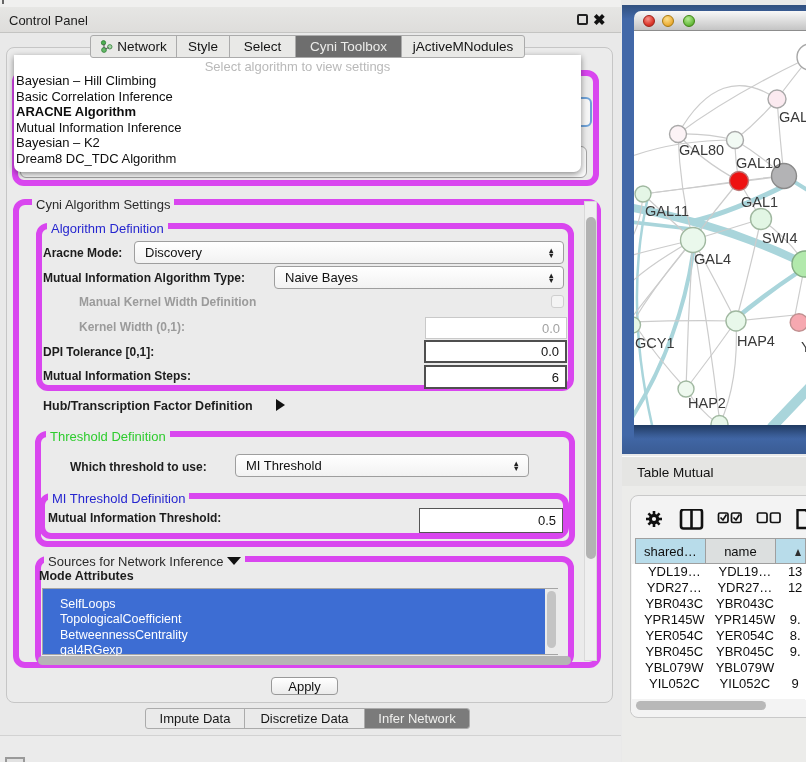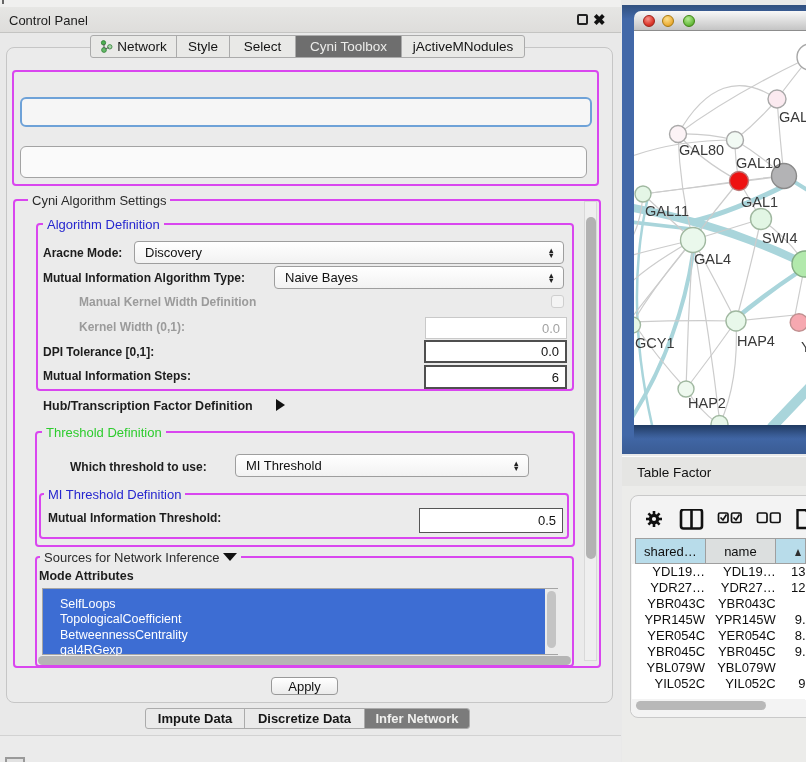--- a/index.html
+++ b/index.html
@@ -20,21 +20,21 @@
   border:1px solid #ababab; border-radius:3px; display:flex; align-items:center; overflow:hidden; }
 #tabbar .tab { height:100%; display:flex; align-items:center; justify-content:center;
   font-size:13.5px; font-weight:500; color:#141414; border-right:1px solid #ababab; white-space:nowrap; }
 #tabbar .tab.sel { background:#6e6e6e; color:#ececea; }
 
 
 #outerpanel { left:6px; top:47px; width:607px; height:656px; background:#ebebeb;
   border:1px solid #c6c6c6; border-radius:8px; }
 
 
-.group { position:absolute; border:2px solid #d946ef; border-radius:4px;padding-left:32px; }
+.group { position:absolute; border:6px solid #d946ef; border-radius:12px;padding-left:32px; }
 .gtitle { position:absolute; top:-8px; left:13px; background:#ebebeb; padding:0 4px;
   font-size:13px; color:#2b2b2b; white-space:nowrap; }
 .gtitle.blue { color:#2626cf; }
 .gtitle.green { color:#2ecc2e; }
 
 .lbl { position:absolute; font-size:12px; font-weight:bold; color:#1d1d1d; white-space:nowrap; }
 .lbl.dis { color:#9b9b9b;padding-left:36px; }
 
 .combo { position:absolute; background:linear-gradient(#ffffff,#f2f2f2);
   border:1px solid #9e9e9e; border-radius:4px; font-size:13px; color:#111;
@@ -65,21 +65,21 @@
 #setsb-thumb { left:586px; top:217px; width:10px; height:342px; background:#b2b2b2; border-radius:5px; }
 #hsb-thumb { left:38px; top:656px; width:533px; height:9px; background:#b5b5b5; border-radius:4.5px; }
 
 
 #applybtn { left:271px; top:677px; width:67px; height:18px; background:linear-gradient(#ffffff,#ebebeb);
   border:1px solid #999; border-radius:4px; font-size:13px; font-weight:500; color:#111;
   display:flex; align-items:center; justify-content:center; }
 #btabs { left:145px; top:708px; height:21px; display:flex; align-items:center;
   background:#eaeaea; border:1px solid #ababab; border-radius:3px; overflow:hidden; }
 #btabs .tab { height:100%; display:flex; align-items:center; padding:0 13px;
-  font-size:13px; font-weight:700; color:#161616; border-right:1px solid #ababab; }
+  font-size:13px; font-weight:400; color:#161616; border-right:1px solid #ababab; }
 #btabs .tab.sel { background:#7b7b7b; color:#f0f0ee; border-right:none; }
 
 #winbottom { left:0; top:735px; width:621px; height:27px; background:#ebebeb; border-top:1px solid #d2d2d2; }
 #miniwin { left:5px; top:757px; width:20px; height:12px; border:2px solid #9a9a9a; background:#e2e2e2; }
 
 
 #blueframe { left:622px; top:5px; width:184px; height:449px;
   background:linear-gradient(#31507f 0px,#4268a8 14px,#4268a8 430px,#3a5c94 449px); }
 #mactitle { left:634px; top:11px; width:172px; height:20px; border-radius:7px 0 0 0;
   background:linear-gradient(#f8f8f8,#c4c4c4); border-bottom:1px solid #8d8d8d; }
@@ -91,21 +91,21 @@
 
 #tpheader { left:622px; top:456px; width:184px; height:30px; background:#e5e5e3;
   border-top:1px solid #fbfbfb; }
 #tpheader .t { position:absolute; left:15px; top:8px; font-size:13.5px; color:#111; }
 #tpbg { left:622px; top:486px; width:184px; height:276px; background:#ececea; }
 #tablebox { left:630px; top:495px; width:200px; height:223px; background:#f3f3f3;
   border:1px solid #c9c9c9; border-radius:8px; }
 
 table.dt { border-collapse:collapse; position:absolute; left:635px; top:538px; font-size:13px; color:#0f0f0f; }
 table.dt th { font-weight:normal; font-size:13px; border:1px solid #9f9f9f; height:25px; text-align:center; }
-table.dt td { height:16px; padding:0; text-align:right; white-space:nowrap; background:#fff; }
+table.dt td { height:16px; padding:0; text-align:center; white-space:nowrap; background:#fff; }
 </style>
 </head>
 <body>
 <div id="stage">
   <div class="abs" style="left:0;top:0;width:621px;height:7px;background:#f0f0ef;"></div>
   <div class="abs" style="left:2px;top:0;width:2px;height:4px;background:#666;"></div>
   <div class="abs" style="left:608px;top:330px;width:4px;height:4px;border-radius:50%;background:#9a9a9a;"></div>
 
   <div class="abs" id="titlebar">
       <span class="t">Control Panel</span>
@@ -159,20 +159,31 @@
   <div class="abs" id="datalist">
     <div class="abs" id="bluelist">SelfLoops<br>TopologicalCoefficient<br>BetweennessCentrality<br>gal4RGexp</div>
     <div class="vtrack" style="left:502px;top:0;width:13px;height:65px;"></div>
     <div class="thumb" style="left:504px;top:2px;width:9px;height:57px;background:#c4c4c4;"></div>
   </div>
   <div class="abs" id="hsb-thumb"></div>
 
   <div class="abs" id="setsb-track"></div>
   <div class="abs" id="setsb-thumb"></div>
 
+  <div class="abs" id="dropdown">
+    <div class="hint">Select algorithm to view settings</div>
+    <ul>
+      <li>Bayesian – Hill Climbing</li>
+      <li>Basic Correlation Inference</li>
+      <li style="font-weight:bold;">ARACNE Algorithm</li>
+      <li>Mutual Information Inference</li>
+      <li>Bayesian – K2</li>
+      <li>Dream8 DC_TDC Algorithm</li>
+    </ul>
+  </div>
 
   <div class="abs" id="tabbar">
     <div class="tab" style="width:86px;"><svg width="13" height="13" viewBox="0 0 13 13" style="margin-right:4px;">
           <circle cx="3.5" cy="2.8" r="2.2" fill="#4caf50" stroke="#2e7d32" stroke-width="0.8"></circle>
           <circle cx="4" cy="10" r="2.4" fill="#66bb6a" stroke="#2e7d32" stroke-width="0.8"></circle>
           <circle cx="9.8" cy="6.8" r="2.2" fill="#a5d6a7" stroke="#2e7d32" stroke-width="0.8"></circle>
           <line x1="4" y1="4" x2="4" y2="8" stroke="#555" stroke-width="1"></line>
           <line x1="5.5" y1="8.8" x2="8.6" y2="7.6" stroke="#555" stroke-width="1"></line>
         </svg>Network</div>
     <div class="tab" style="width:53px;">Style</div>
@@ -272,21 +283,21 @@
       </g>
     </svg>
   </div>
   <div class="abs" id="canvshadow"></div>
   <div class="abs" id="mactitle"></div>
   <div class="light" style="left:643px;background:radial-gradient(circle at 40% 30%,#f6948c,#dd3a2e 60%,#b02318);border:1px solid #9f2018;"></div>
   <div class="light" style="left:662px;background:radial-gradient(circle at 40% 30%,#fbe08e,#eeb23e 60%,#cf8f12);border:1px solid #a87a10;"></div>
   <div class="light" style="left:683px;background:radial-gradient(circle at 40% 30%,#b6eb93,#6fc046 60%,#459218);border:1px solid #3f8513;"></div>
 
   <div class="abs" id="tpheader">
-      <span class="t">Table Factor</span>
+      <span class="t">Table Mutual</span>
     </div>
   <div class="abs" id="tpbg"></div>
   <div class="abs" id="tablebox"></div>
 
   <svg class="abs" style="left:645px;top:509px;" width="161" height="22" viewBox="0 0 161 22">
 
     <g fill="#111">
       <circle cx="9" cy="10" r="5.2"></circle>
       <g stroke="#111" stroke-width="2.6">
         <line x1="9" y1="2" x2="9" y2="18"></line>

